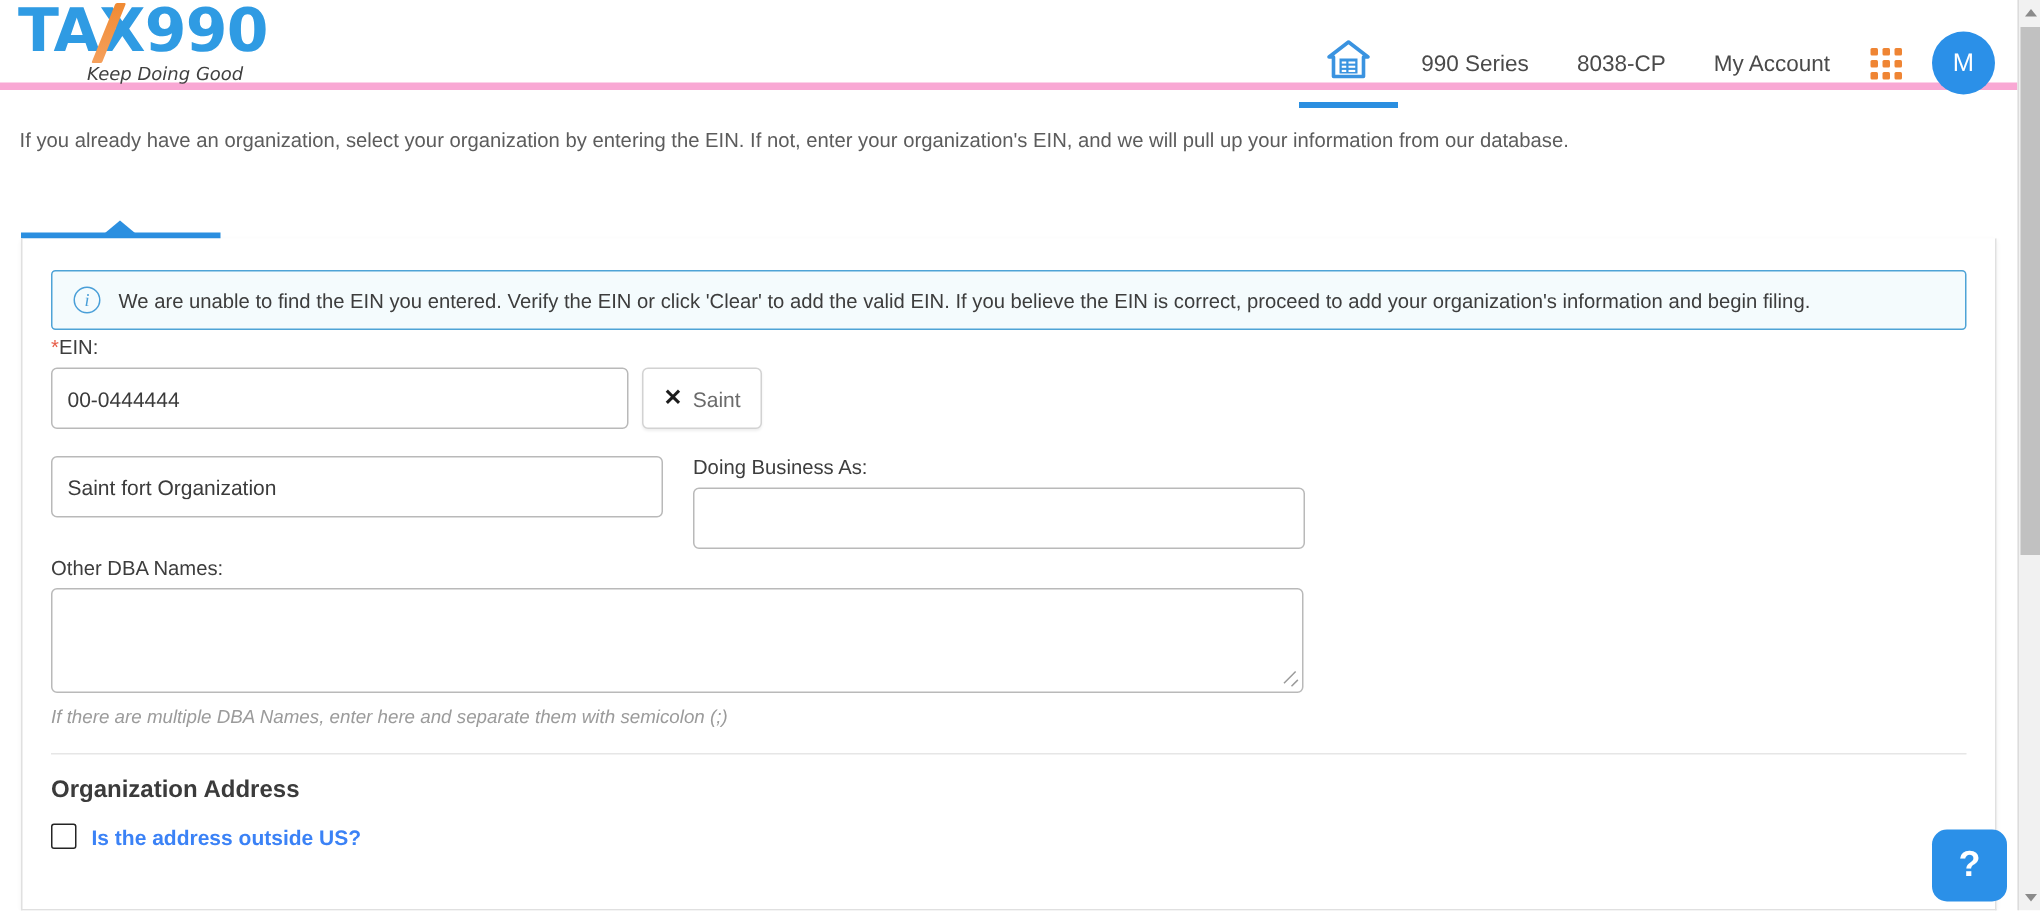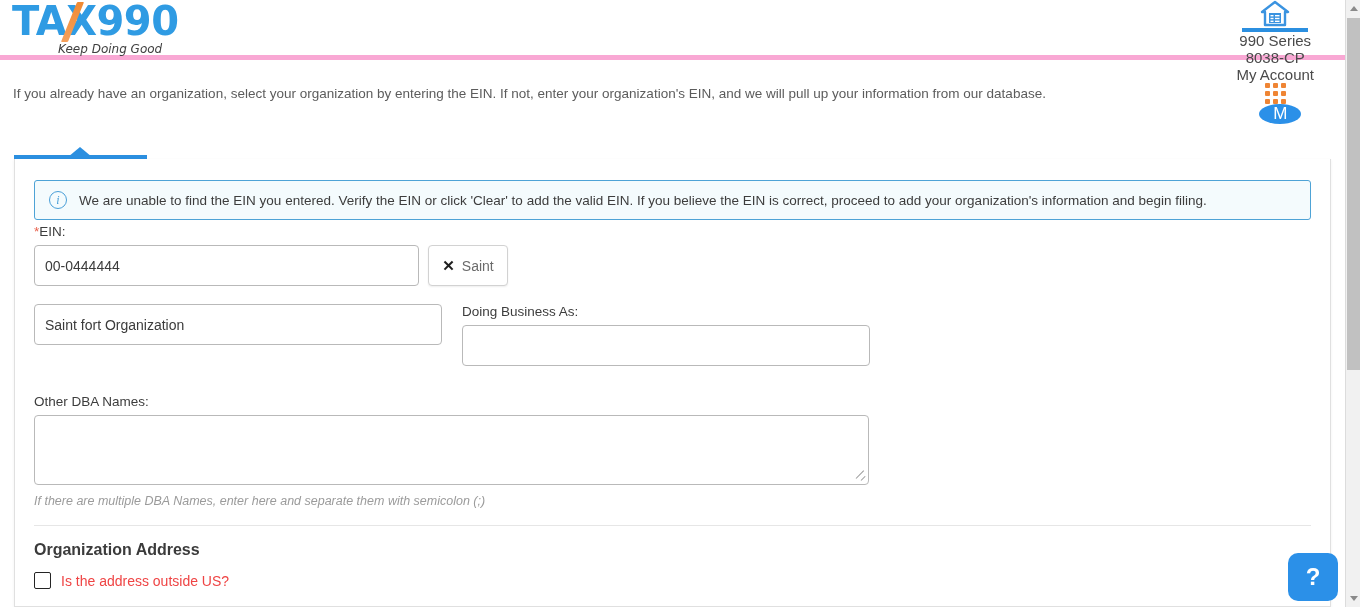--- a/index.html
+++ b/index.html
@@ -59,26 +59,25 @@
     position: absolute;
     left: 50px; top: 42px;
     font-size: 12px;
     font-style: italic;
     color: #404040;
     font-family: "DejaVu Sans", sans-serif;
   }
 
   #nav {
     position: absolute;
-    right: 15px; top: 0;
+    right: 15px; top: 12px;
     height: 60px;
     display: flex;
     align-items: center;
     gap: 0px;
-    flex-direction: column;
   }
   .nav-home {
     position: relative;
     width: 66px; height: 60px;
     display: flex;
     align-items: center;
     justify-content: center;
     cursor: pointer;
   }
   .nav-home-underline {
@@ -265,21 +264,21 @@
   .row-names {
     margin-top: 18px;
     display: flex;
     gap: 20px;
   }
   .col-org { width: 408px; }
   .col-dba { width: 408px; }
   #org-name-input, #dba-input { width: 100%; height: 41px; }
 
   .row-other {
-    margin-top: 28px;
+    margin-top: 5px;
   }
   #other-dba-textarea {
     width: 835px;
     height: 70px;
     resize: none;
     display: block;
   }
   .textarea-wrap { position: relative; width: 835px; }
   .resize-grip {
     position: absolute;
@@ -330,22 +329,23 @@
   .checkbox-box {
     width: 17px; height: 17px;
     border: 1.6px solid #242424;
     border-radius: 2px;
     background: #ffffff;
     cursor: pointer;
     flex: 0 0 auto;
   }
   .checkbox-label {
     font-size: 14px;
-    color: #ef4444;
-    cursor: pointer;
+    color: #3b82f6;
+    cursor: pointer;
+    font-weight: bold;
   }
 
   
   #help-fab {
     position: absolute;
     right: 22px; bottom: 6px;
     width: 50px; height: 48px;
     border-radius: 10px;
     background: #2b90e8;
     color: #ffffff;

